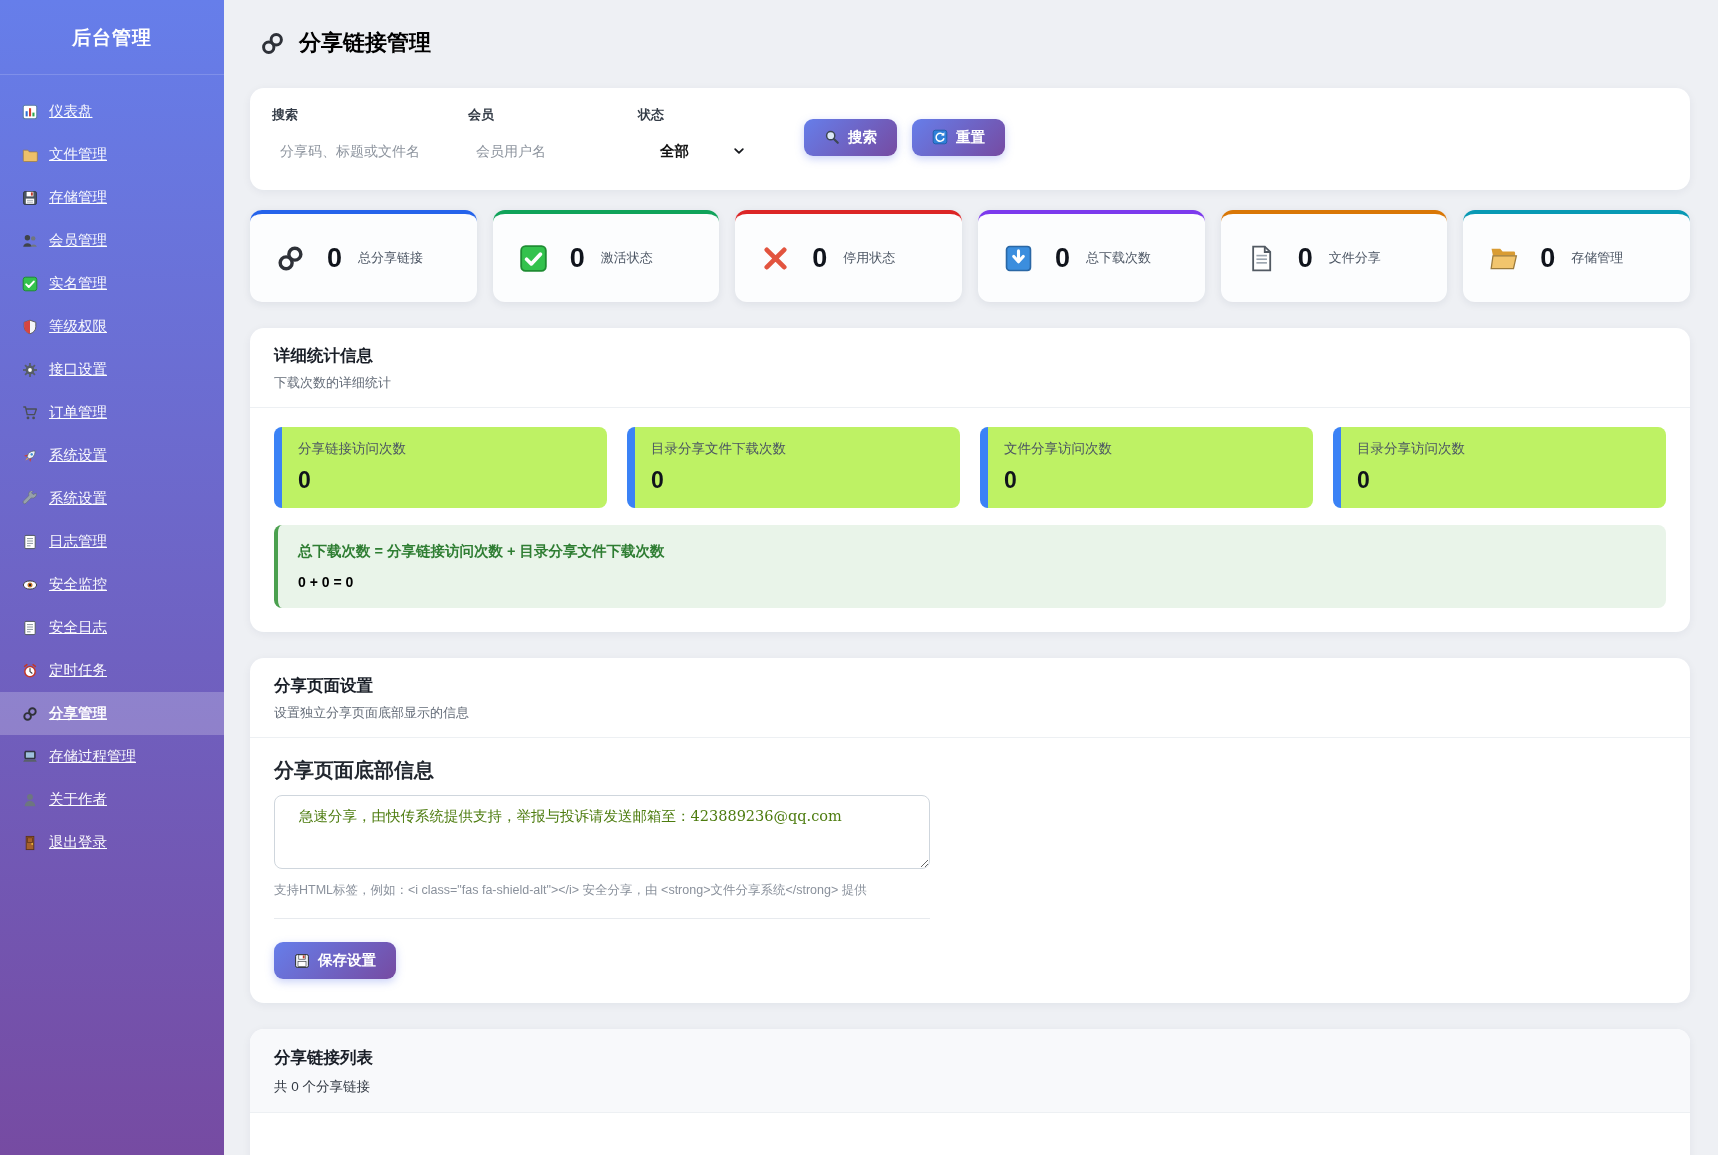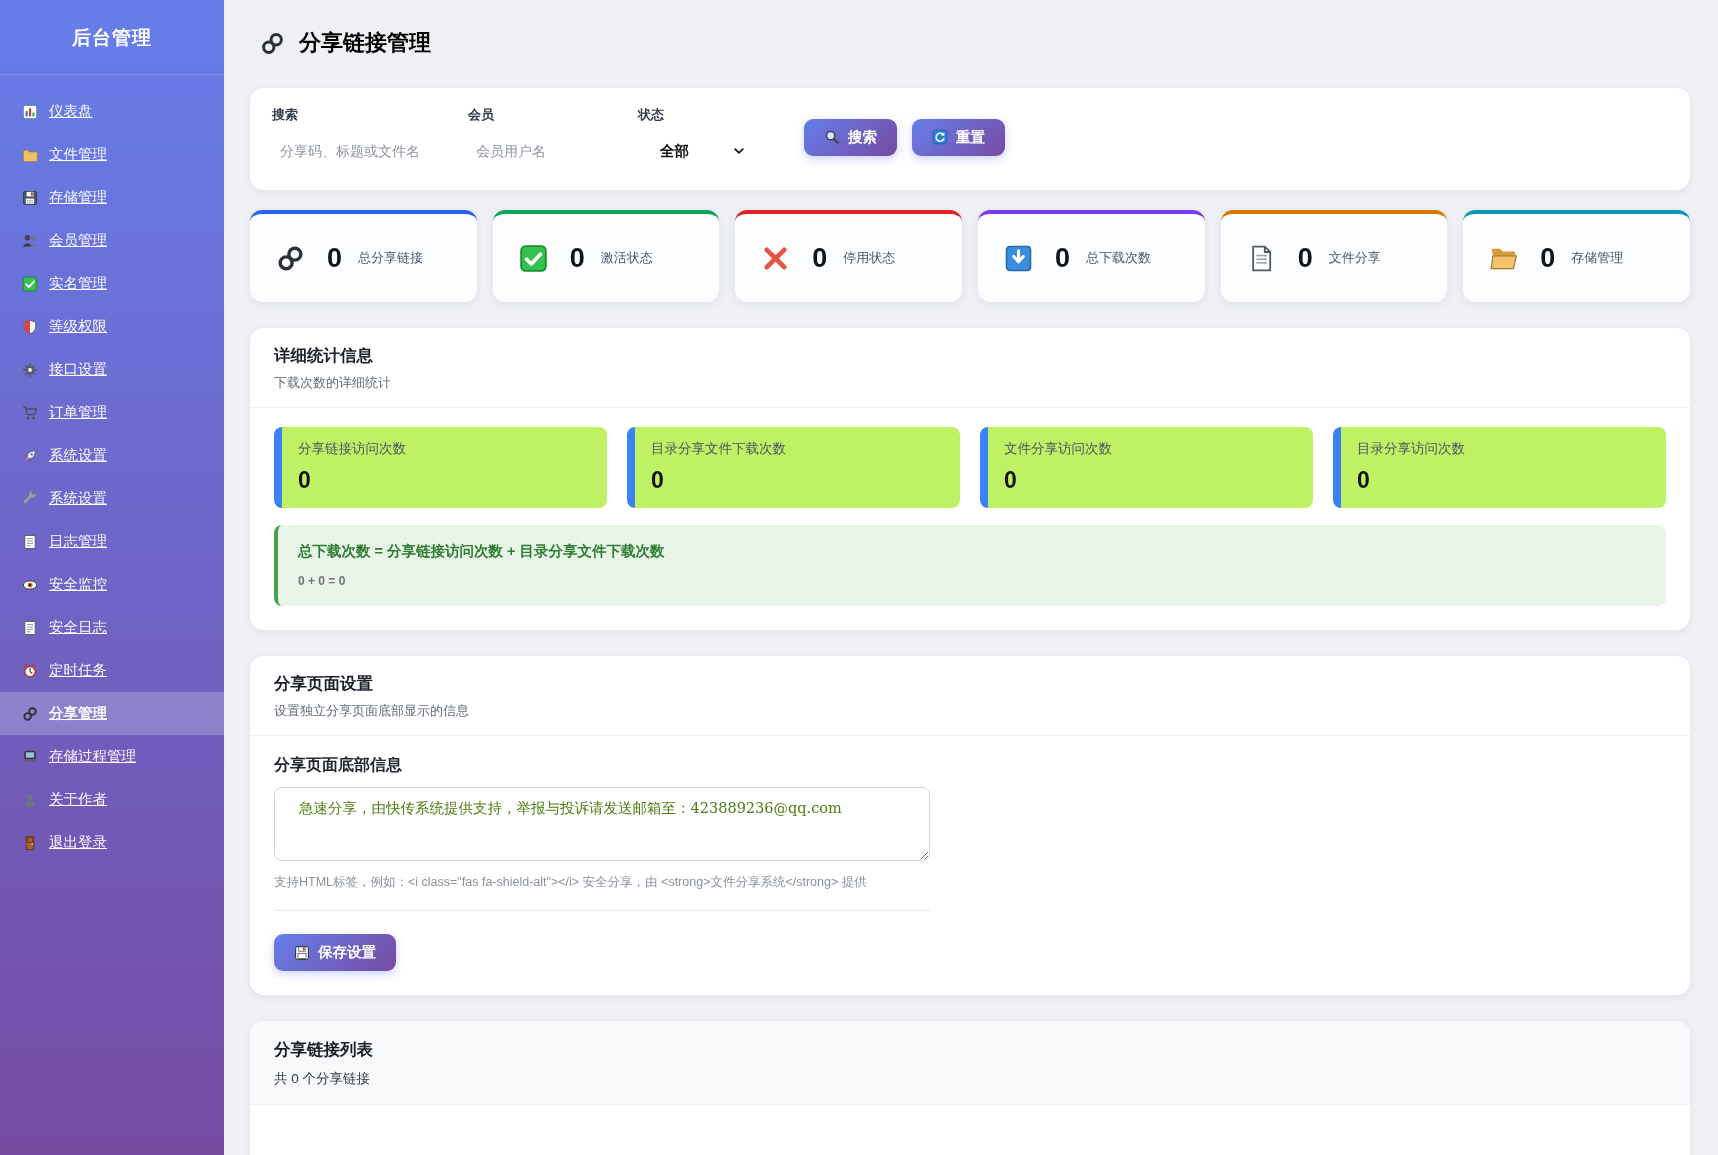--- a/index.html
+++ b/index.html
@@ -102,24 +102,24 @@
     background:#bef264; border-left:8px solid #3b82f6; border-radius:8px;
     padding:13px 16px 14px;
   }
   .detail-label { font-size:13.5px; color:#4b5563; }
   .detail-value { font-size:23px; font-weight:bold; color:#10141c; margin-top:9px; }
   .formula-box {
     margin-top:17px; background:#e9f4e9; border-left:4px solid #4ba04f;
     border-radius:8px; padding:17px 20px 18px;
   }
   .formula-main { font-size:14.5px; font-weight:bold; color:#2e7d32; }
-  .formula-result { font-size:12px; font-weight:600; color:#737373; margin-top:13px; }
-
-  
-  .field-label { font-size:16px; font-weight:bold; color:#22272f; margin-bottom:11px; }
+  .formula-result { font-size:14px; font-weight:600; color:#000000; margin-top:13px; }
+
+  
+  .field-label { font-size:20px; font-weight:bold; color:#22272f; margin-bottom:11px; }
   .footer-textarea {
     width:656px; height:74px; resize:vertical;
     border:1px solid #cfd6dd; border-radius:8px; padding:10px 24px;
     font-family:"DejaVu Serif","Liberation Serif",serif;
     font-size:14.5px; color:#4d7c0f; line-height:1.5; outline:none;
   }
   .help-text { font-size:12.5px; color:#8a919c; margin-top:9px; }
   .form-divider { border:none; border-top:1px solid #e7eaee; width:656px; margin:19px 0 23px; }
 
   

